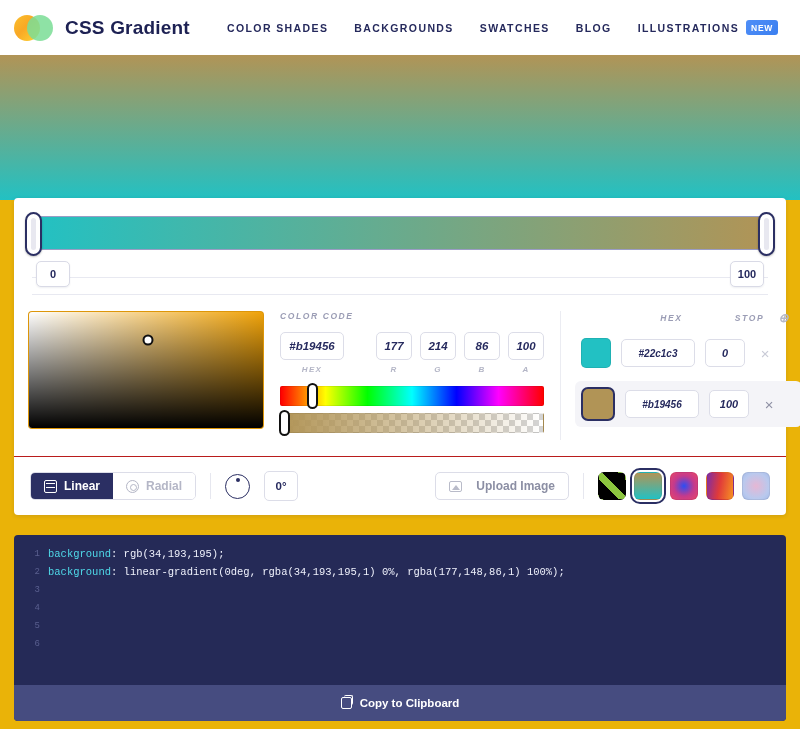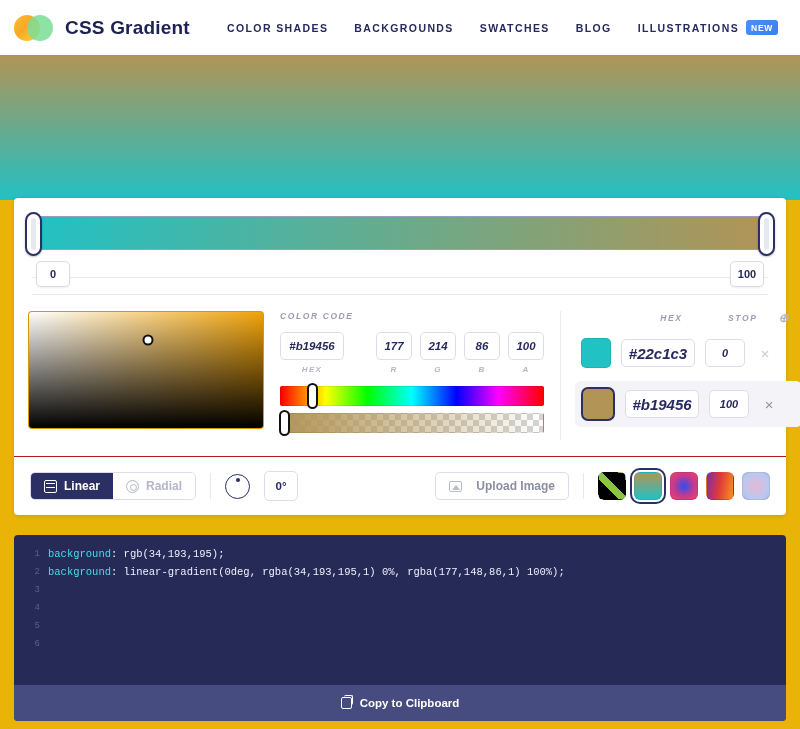--- a/index.html
+++ b/index.html
@@ -137,36 +137,36 @@
   }
   .sl-handle {
     position:absolute; top:-4px; width:11px; height:26px;
     background:#fff; border:2px solid #111; border-radius:6px;
   }
 
   .col-stops { width:256px; padding:0 14px 0 0; border-left:1px solid #ebecf2; padding-left:14px; }
   .stops-head { display:flex; align-items:center; padding:0 6px; gap:0; }
   .sh { font-size:8.5px; font-weight:bold; letter-spacing:1.6px; color:#9b9db5; }
   .sh.hex { width:104px; text-align:center; margin-left:44px; }
-  .sh.stop { width:48px; margin-left:10px; }
+  .sh.stop { width:48px; text-align:center; margin-left:10px; }
   .sh.plus { width:28px; text-align:center; color:#b6b8c8; font-size:12px; letter-spacing:0; }
 
   .stop-item {
     display:flex; align-items:center; gap:10px; padding:6px; border-radius:6px; margin-top:7px;
   }
   .stop-item.active { background:#f4f4f8; }
   .sw {
     width:30px; height:30px; border-radius:5px; flex:none;
     border:1px solid rgba(0,0,0,.08);
   }
   .stop-item.active .sw { border:2.5px solid #2b2f63; width:34px; height:34px; border-radius:7px; }
   .stop-hex {
     width:74px; height:28px; border:1px solid #dcdde8; border-radius:5px; background:#fff;
     display:flex; align-items:center; justify-content:center;
-    font-size:15px; font-weight:bold; color:#262a5e;
+    font-size:10px; font-weight:bold; color:#262a5e;
   }
   .stop-val {
     width:40px; height:28px; border:1px solid #dcdde8; border-radius:5px; background:#fff;
     display:flex; align-items:center; justify-content:center;
     font-size:11px; font-weight:bold; color:#262a5e;
   }
   .xbtn { width:20px; text-align:center; color:#c8cad6; font-size:15px; line-height:1; }
   .stop-item.active .xbtn { color:#8e90a4; }
 
   

